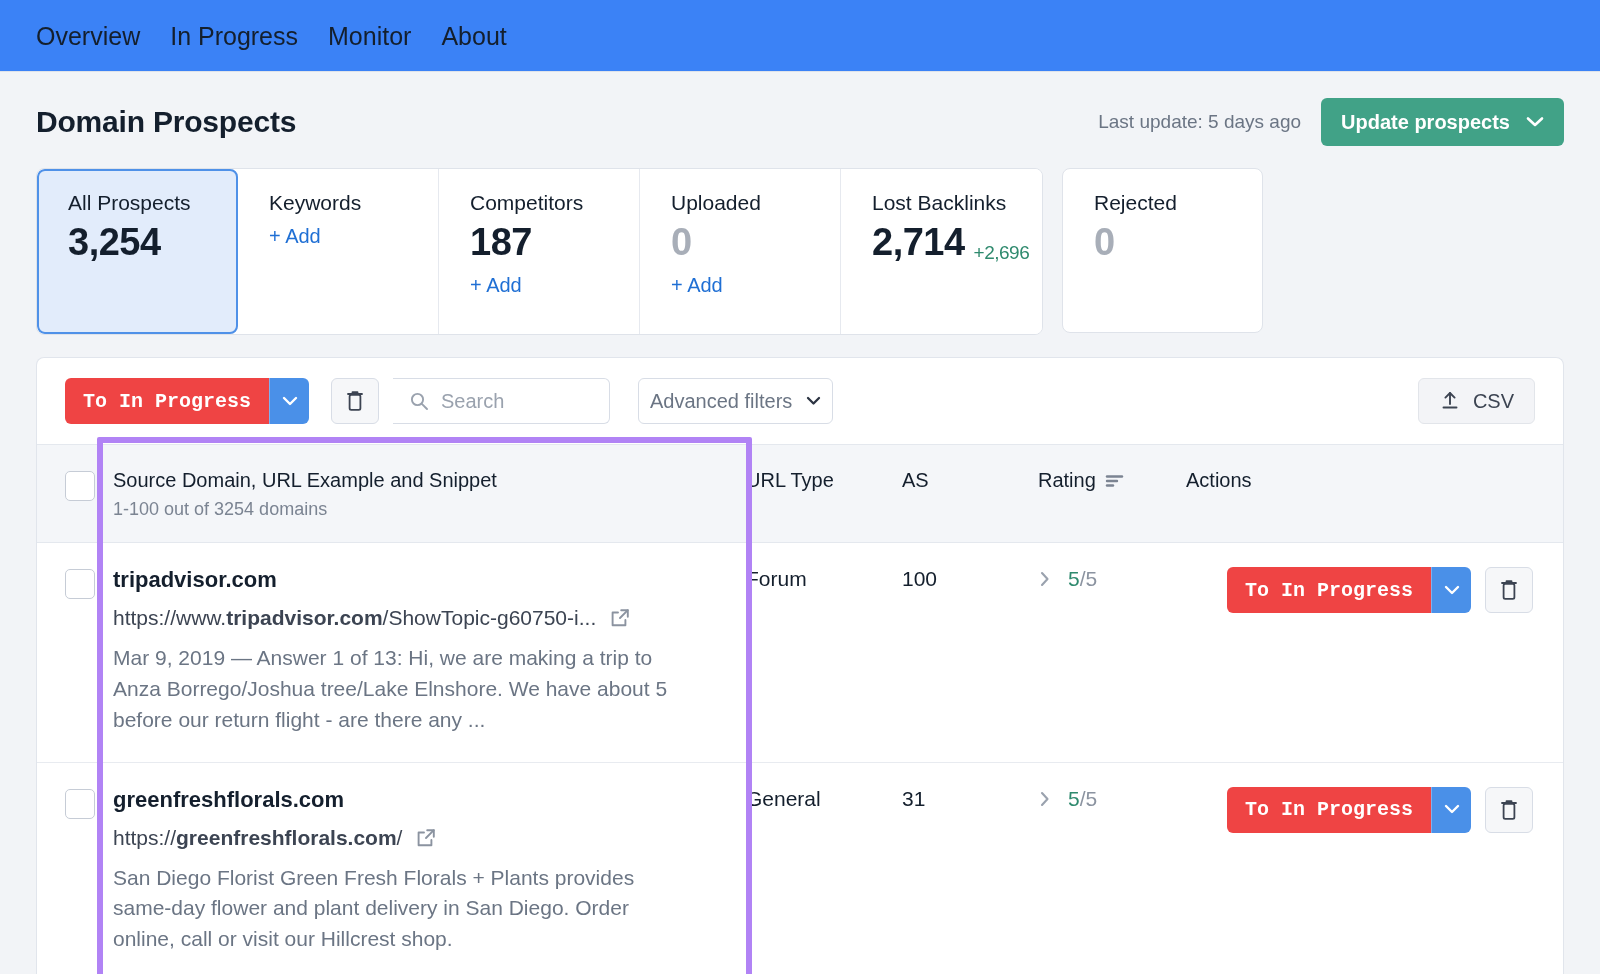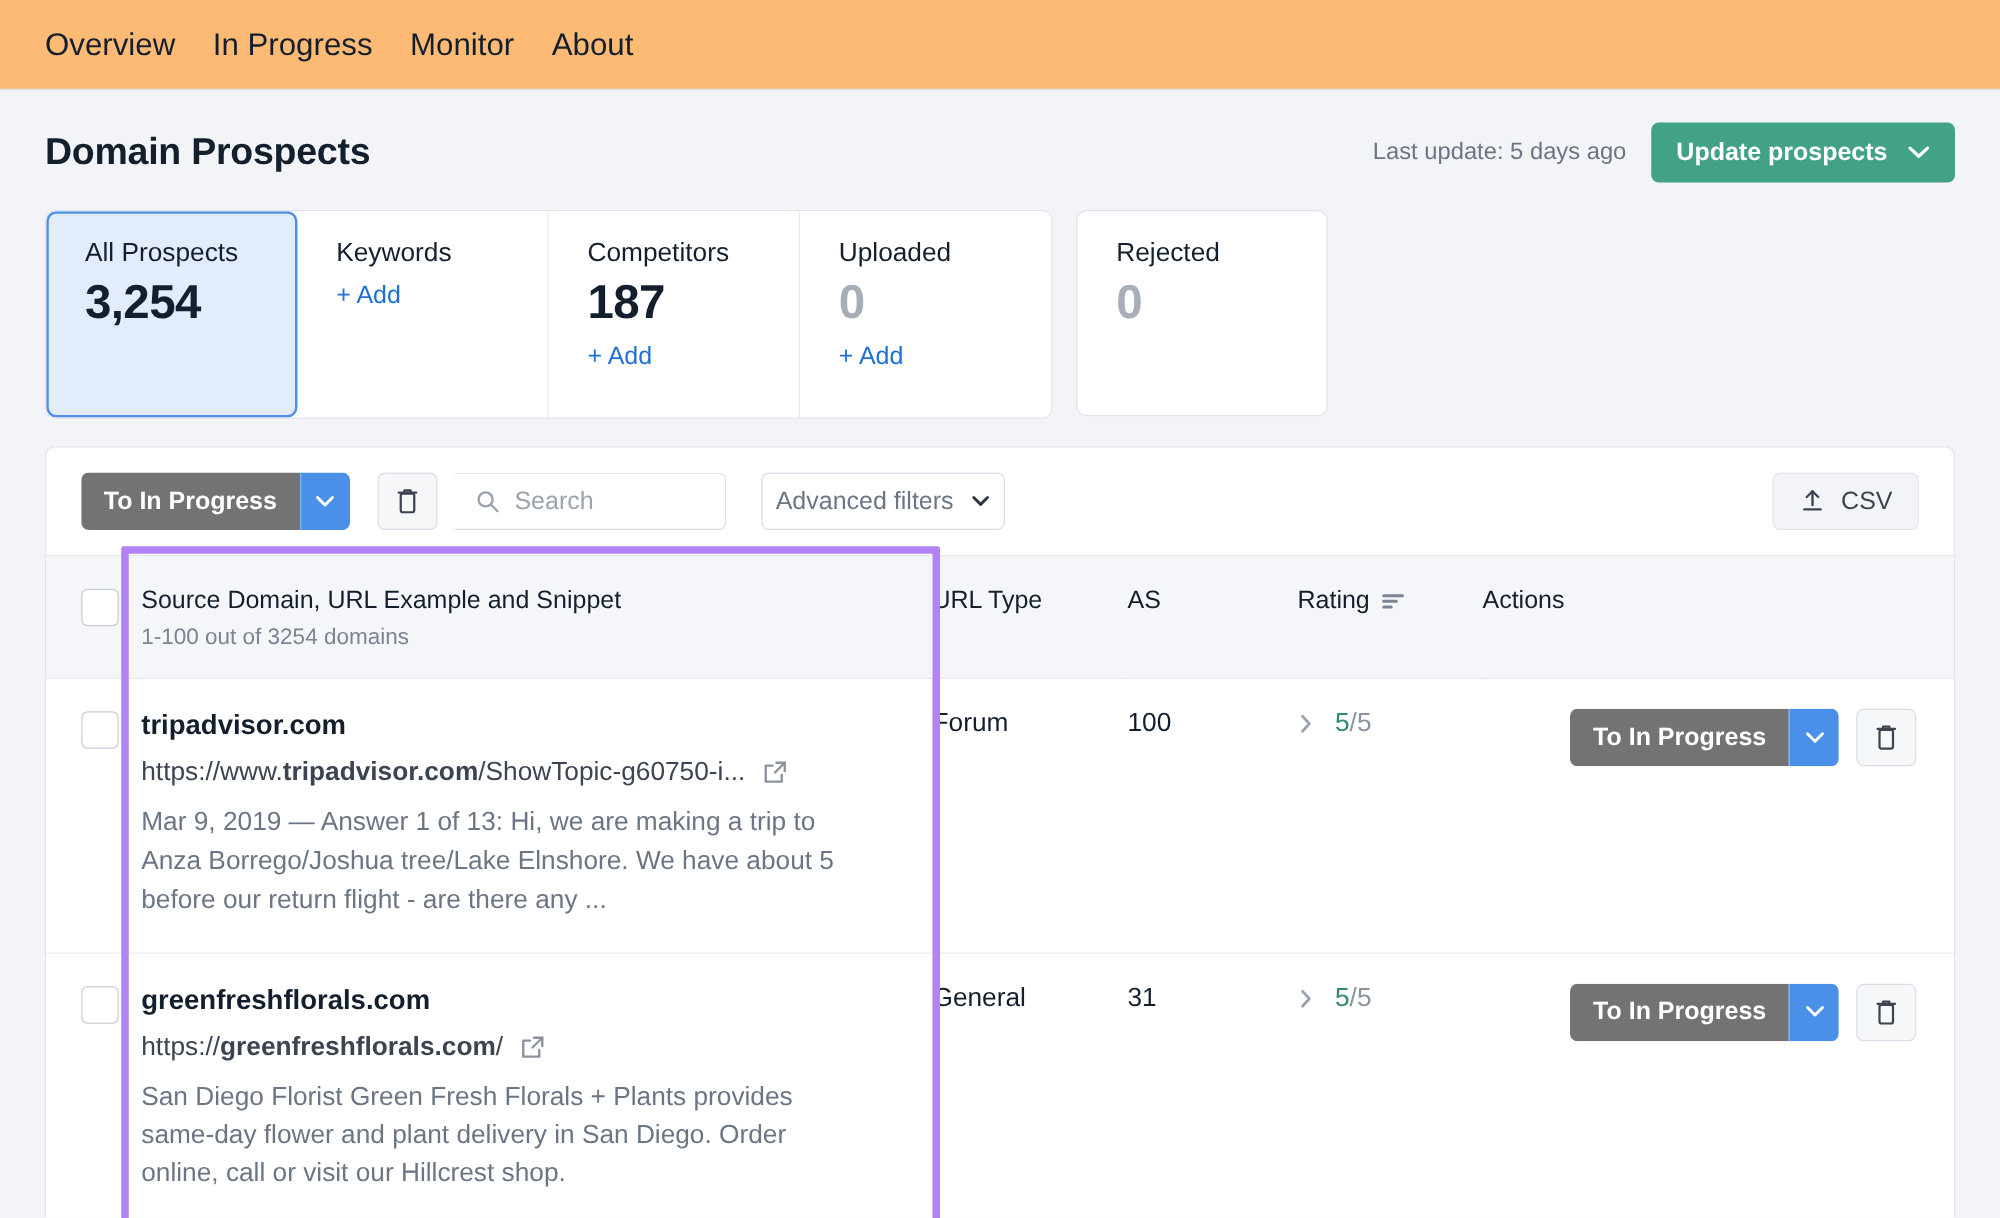--- a/index.html
+++ b/index.html
@@ -13,21 +13,21 @@
   body {
     font-family: "Liberation Sans", sans-serif;
     background: #f2f4f7;
     color: #141f2d;
     -webkit-font-smoothing: antialiased;
   }
 
   
   .topnav {
     height: 72px;
-    background: #fdba74;
+    background: #3b82f6;
     border-bottom: 1px solid #dfe3ea;
     display: flex;
     align-items: flex-start;
     padding: 0 36px;
     position: relative;
   }
   .topnav-inner {
     display: flex;
     align-items: center;
     gap: 30px;
@@ -172,28 +172,29 @@
     gap: 14px;
   }
   .split-btn {
     display: flex;
     align-items: stretch;
     border-radius: 6px;
     overflow: hidden;
     cursor: pointer;
   }
   .split-btn .main {
-    background: #737373;
+    background: #ef4444;
     color: #fff;
     font-size: 20px;
     font-weight: bold;
     padding: 0 18px;
     height: 46px;
     display: flex;
     align-items: center;
+    font-family: Liberation Mono, monospace;
   }
   .split-btn .caret {
     background: #4a90e8;
     color: #fff;
     width: 40px;
     height: 46px;
     display: flex;
     align-items: center;
     justify-content: center;
     border-left: 1px solid #7fb0ef;
@@ -438,20 +439,27 @@
           <span>187</span>
         </div>
         <div class="card-add">+ Add</div>
       </div>
       <div class="card">
         <div class="card-label">Uploaded</div>
         <div class="card-value zero">
           <span>0</span>
         </div>
         <div class="card-add">+ Add</div>
+      </div>
+      <div class="card">
+        <div class="card-label">Lost Backlinks</div>
+        <div class="card-value">
+          <span>2,714</span>
+          <span class="card-delta">+2,696</span>
+        </div>
       </div>
     </div>
   <div id="card-standalone">
       <div class="card standalone">
         <div class="card-label">Rejected</div>
         <div class="card-value zero">
           <span>0</span>
         </div>
       </div>
     </div>

